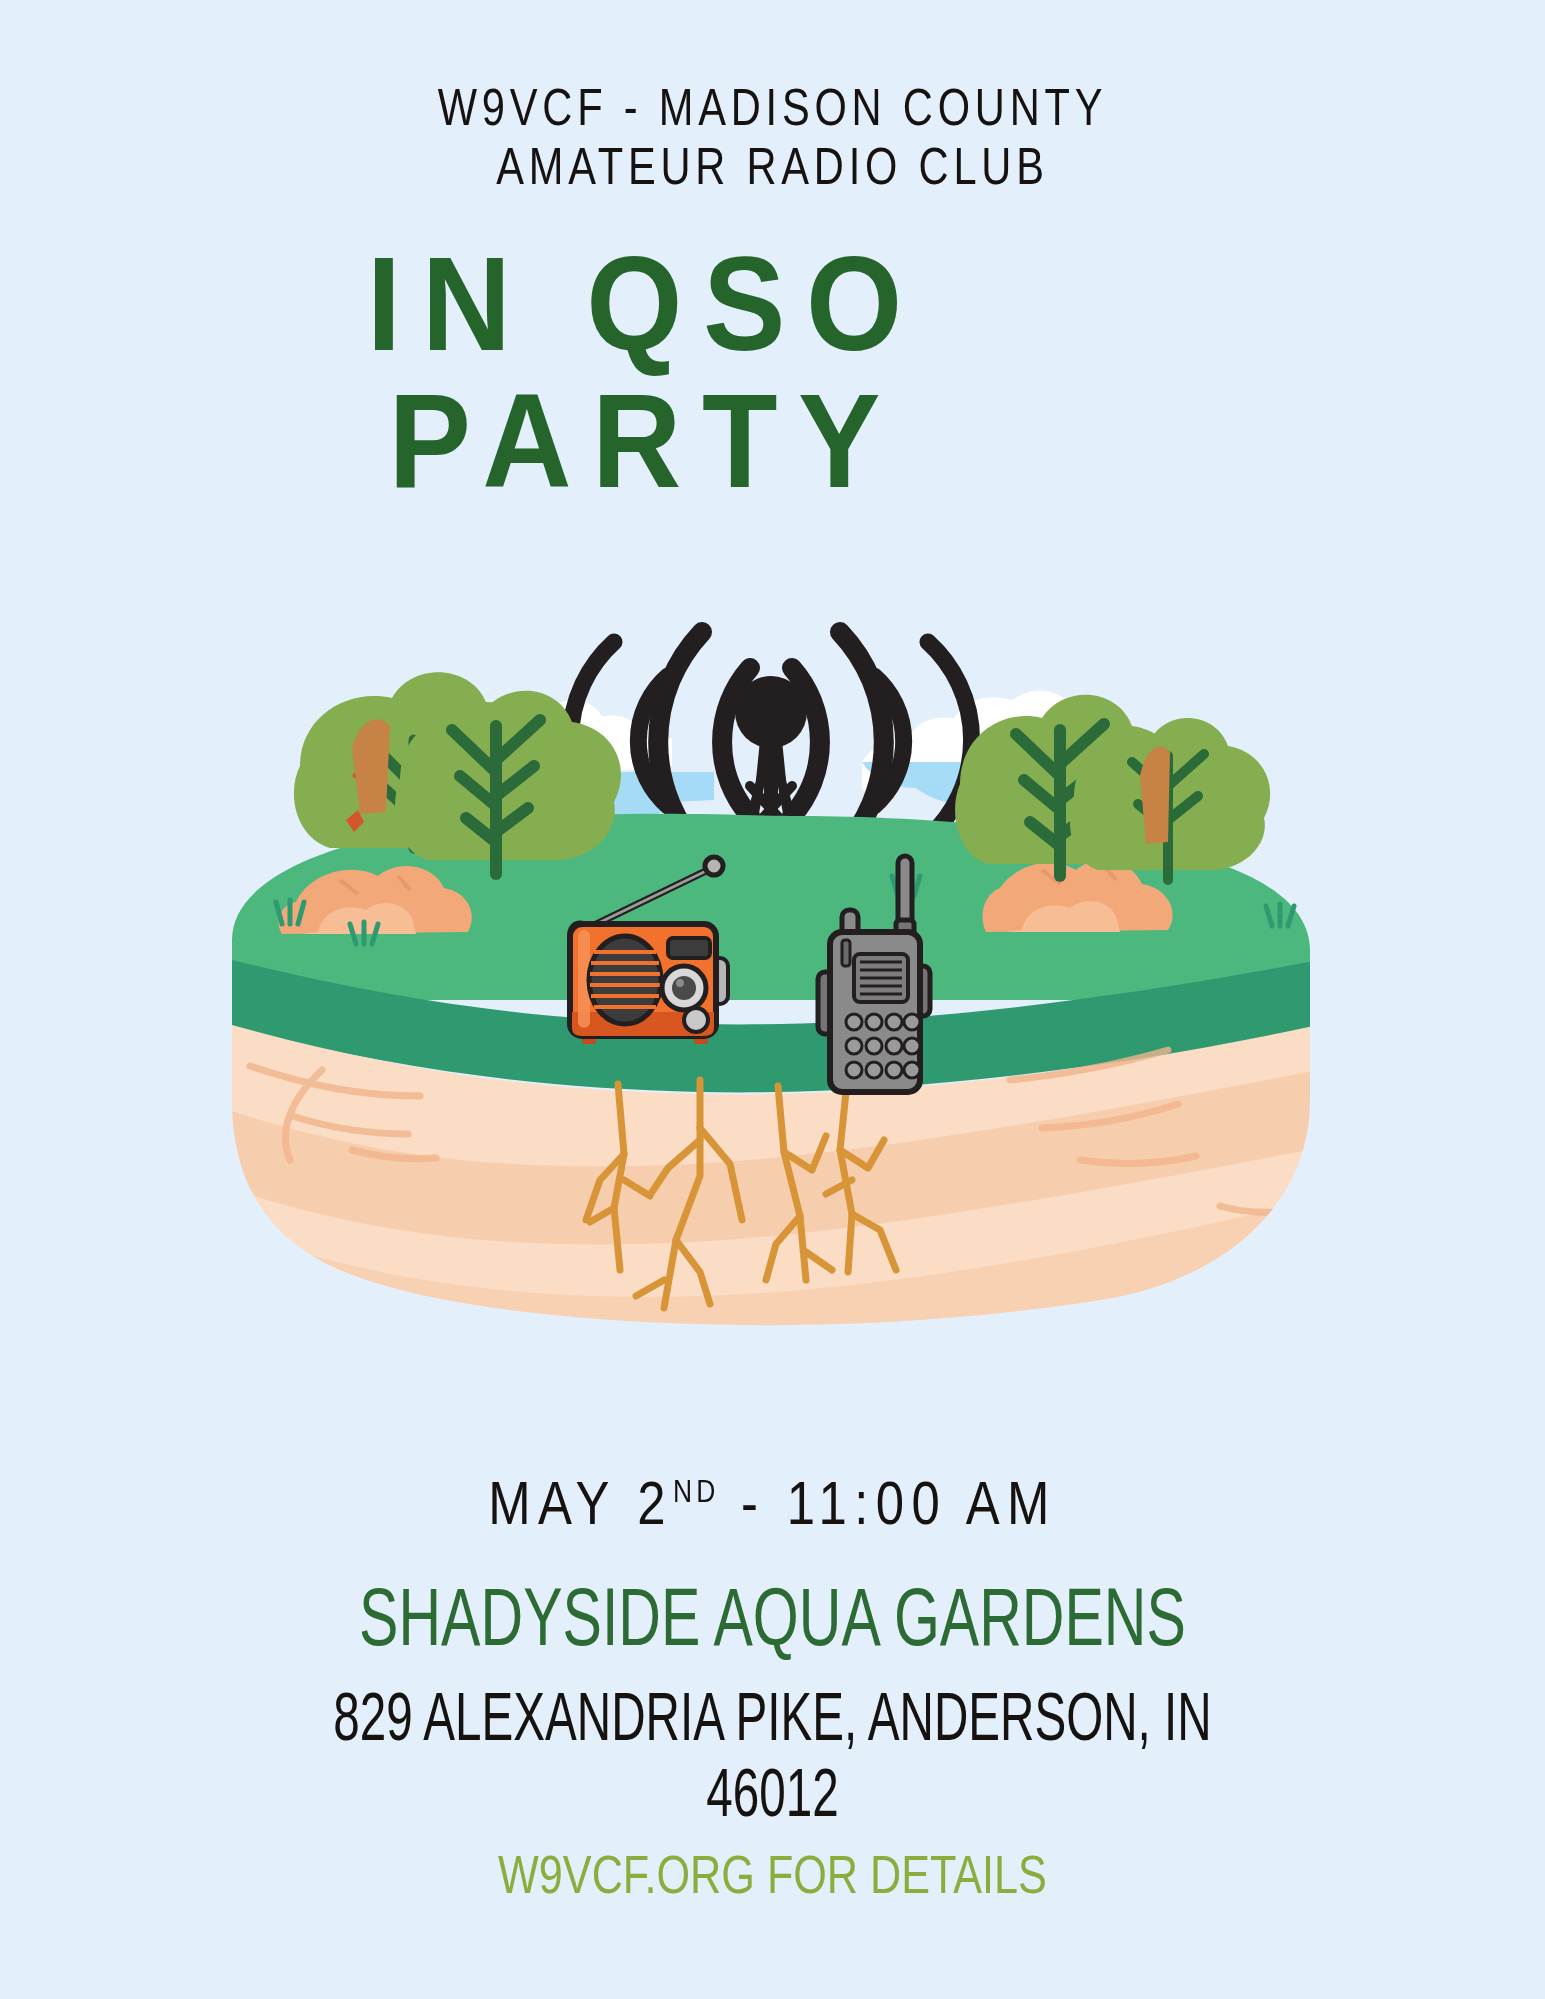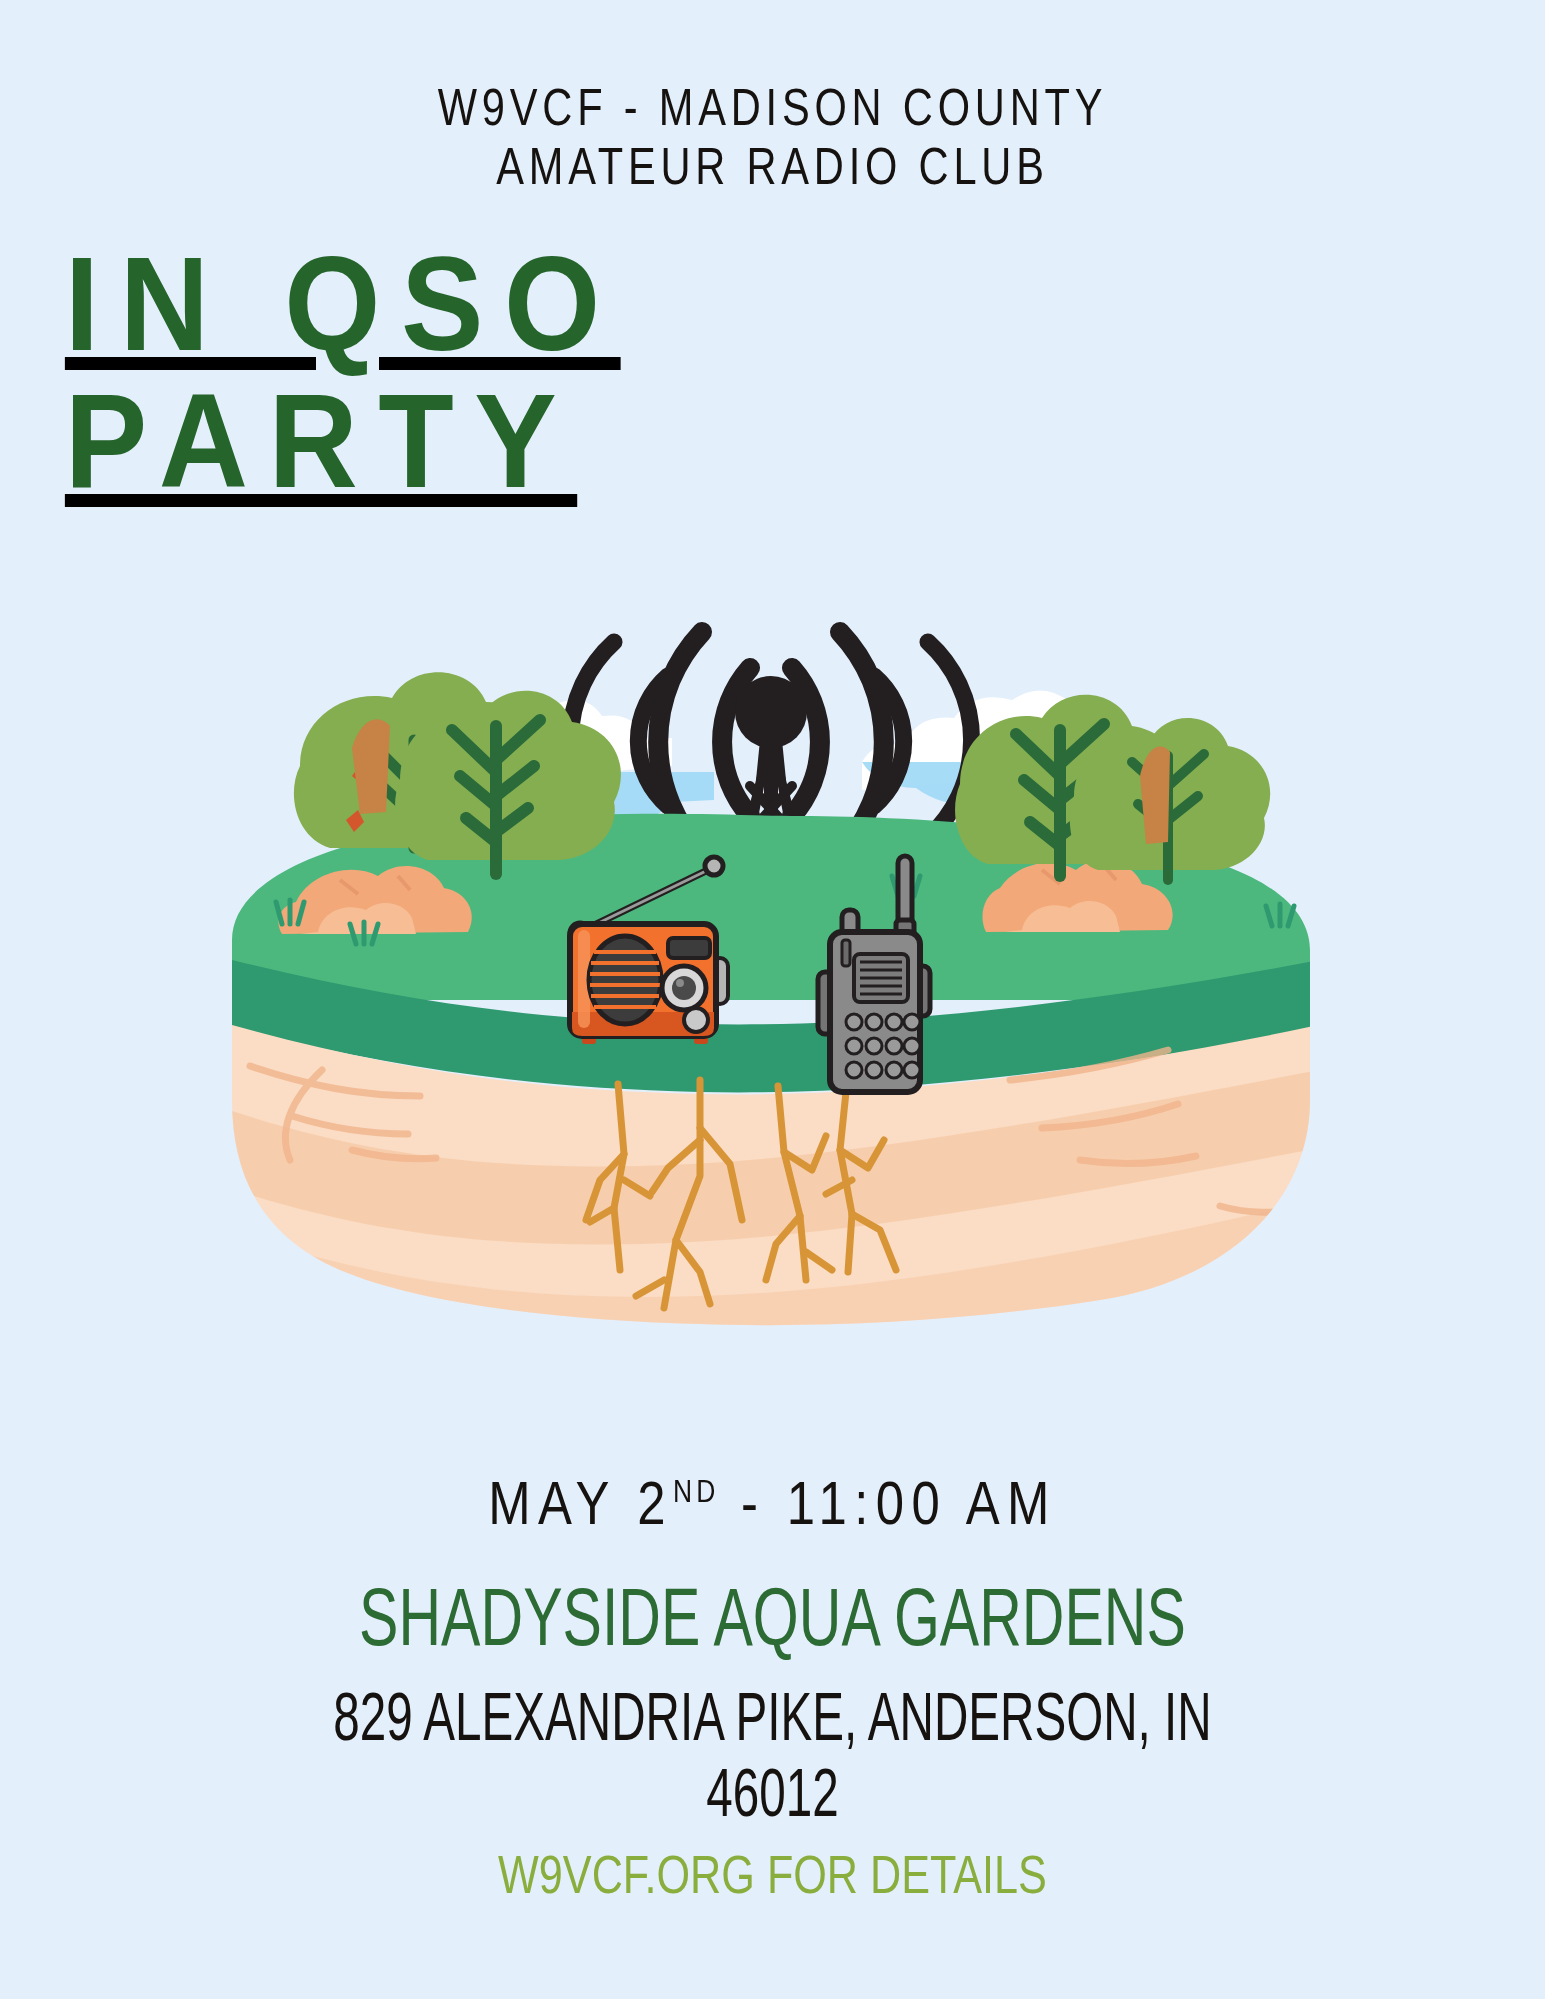--- a/index.html
+++ b/index.html
@@ -34,22 +34,21 @@
     transform: scaleX(0.80);
     transform-origin: center top;
     white-space: pre-line;
   }
 
   .title-block {
     position: absolute;
     top: 236px;
     left: 0;
     width: 1269px;
-    text-align: left;
-    text-decoration: underline;
+    text-align: center;
   }
   .title-line {
     display: block;
     color: #25652b;
     font-family: "Liberation Sans", sans-serif;
     font-weight: 700;
     font-size: 133px;
     line-height: 1.03;
     letter-spacing: 22px;
     transform: scaleX(0.93);

